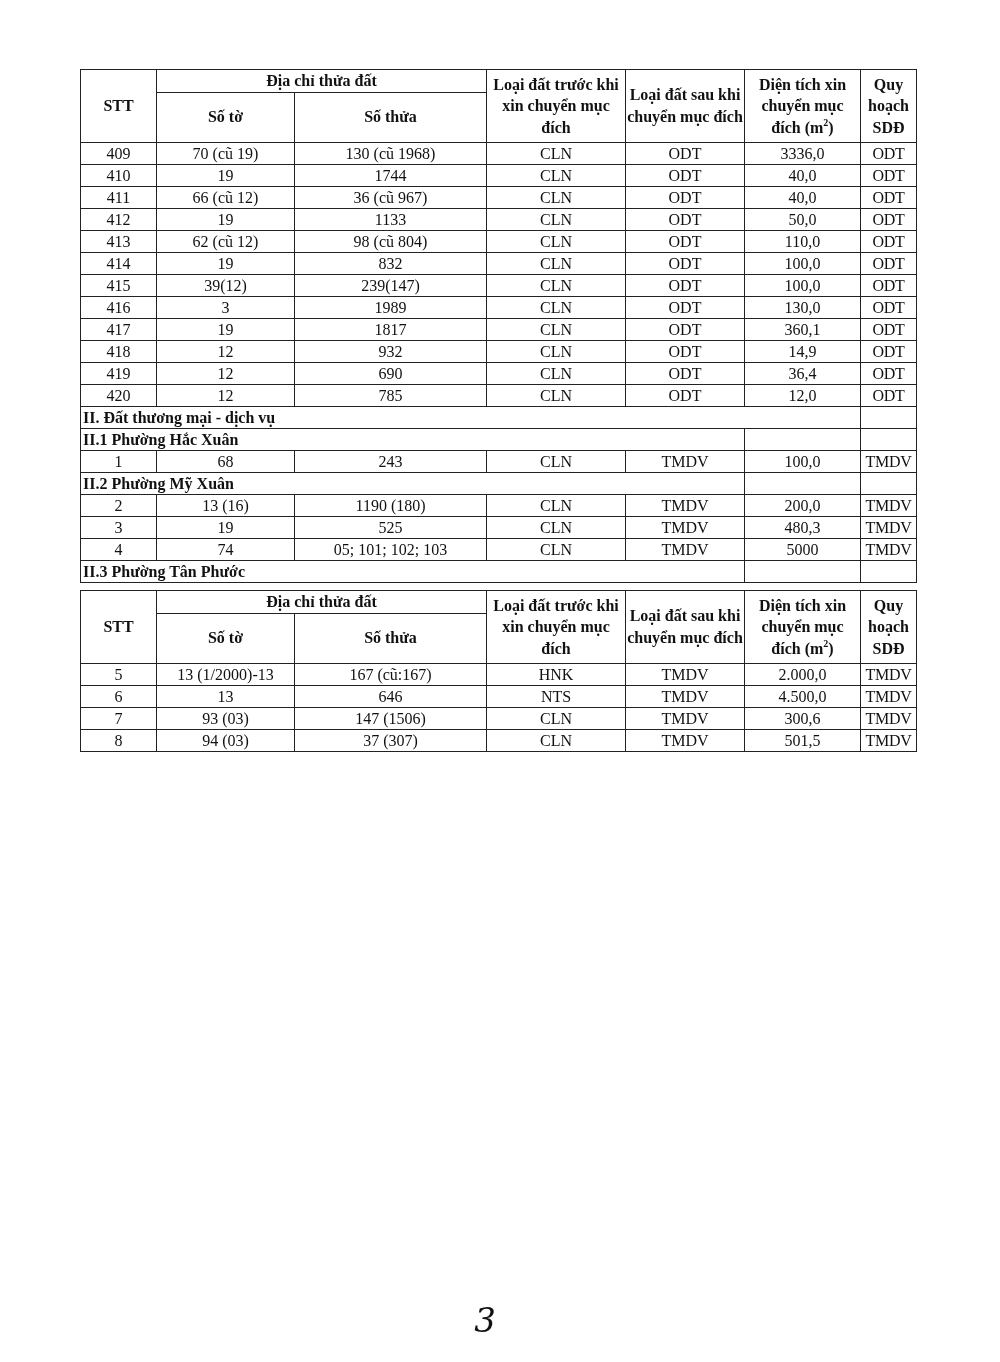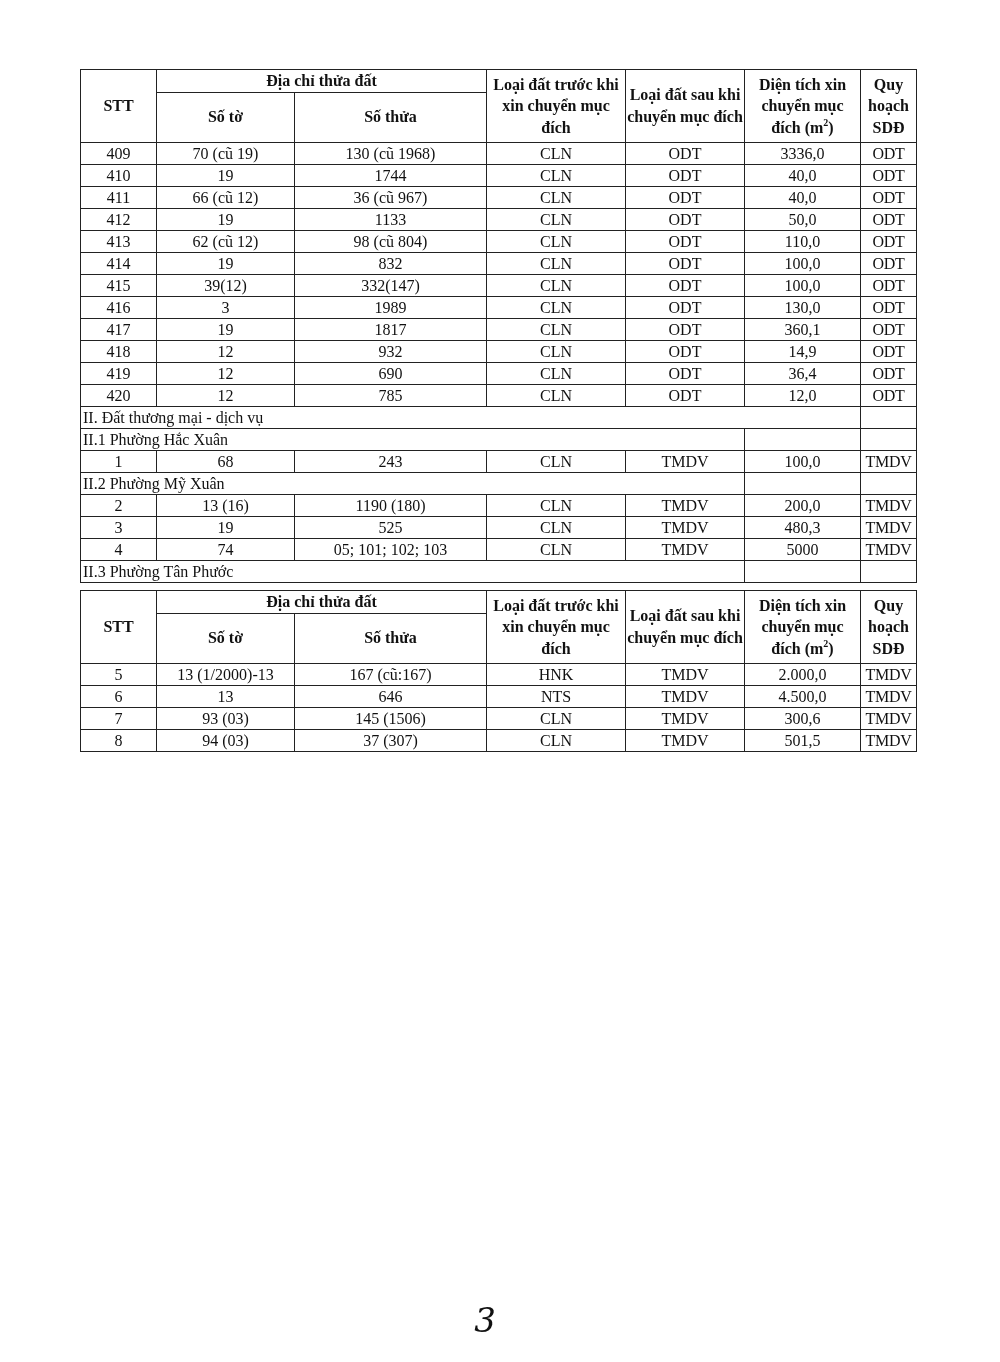--- a/index.html
+++ b/index.html
@@ -1,20 +1,20 @@
 <!DOCTYPE html>
 <html><head>
 <meta charset="utf-8">
 <style>
   html, body { margin:0; padding:0; background:#ffffff; }
   body { width:1000px; height:1362px; position:relative; font-family:"Liberation Serif","DejaVu Serif",serif; color:#111; }
   table { border-collapse:collapse; position:absolute; left:80px; width:836px; table-layout:fixed; font-size:16px; }
   td, th { border:1.6px solid #222; padding:0; text-align:center; line-height:19px; height:21px; overflow:hidden; white-space:nowrap; }
   th { font-weight:bold; font-size:16px; white-space:normal; line-height:21.5px; }
-  .sec td { text-align:left; font-weight:normal; padding-left:2px; }
+  .sec td { text-align:left; font-weight:bold; padding-left:2px; }
   .quy { font-size:16px; letter-spacing:-0.3px; }
   #t1 { top:69px; }
   #t2 { top:590px; }
   sup { font-size:10px; vertical-align:7px; line-height:0; }
   .pagenum { position:absolute; top:1300px; left:0; width:970px; text-align:center; font-size:34px; font-style:italic; font-family:"DejaVu Serif",serif; }
 </style>
 </head>
 <body>
 
 <table id="t1">
@@ -92,21 +92,21 @@
         <td>19</td>
         <td>832</td>
         <td>CLN</td>
         <td>ODT</td>
         <td>100,0</td>
         <td class="quy">ODT</td>
       </tr>
       <tr>
         <td>415</td>
         <td>39(12)</td>
-        <td>332(147)</td>
+        <td>239(147)</td>
         <td>CLN</td>
         <td>ODT</td>
         <td>100,0</td>
         <td class="quy">ODT</td>
       </tr>
       <tr>
         <td>416</td>
         <td>3</td>
         <td>1989</td>
         <td>CLN</td>
@@ -257,21 +257,21 @@
         <td>13</td>
         <td>646</td>
         <td>NTS</td>
         <td>TMDV</td>
         <td>4.500,0</td>
         <td class="quy">TMDV</td>
       </tr>
       <tr>
         <td>7</td>
         <td>93 (03)</td>
-        <td>145 (1506)</td>
+        <td>147 (1506)</td>
         <td>CLN</td>
         <td>TMDV</td>
         <td>300,6</td>
         <td class="quy">TMDV</td>
       </tr>
       <tr>
         <td>8</td>
         <td>94 (03)</td>
         <td>37 (307)</td>
         <td>CLN</td>

